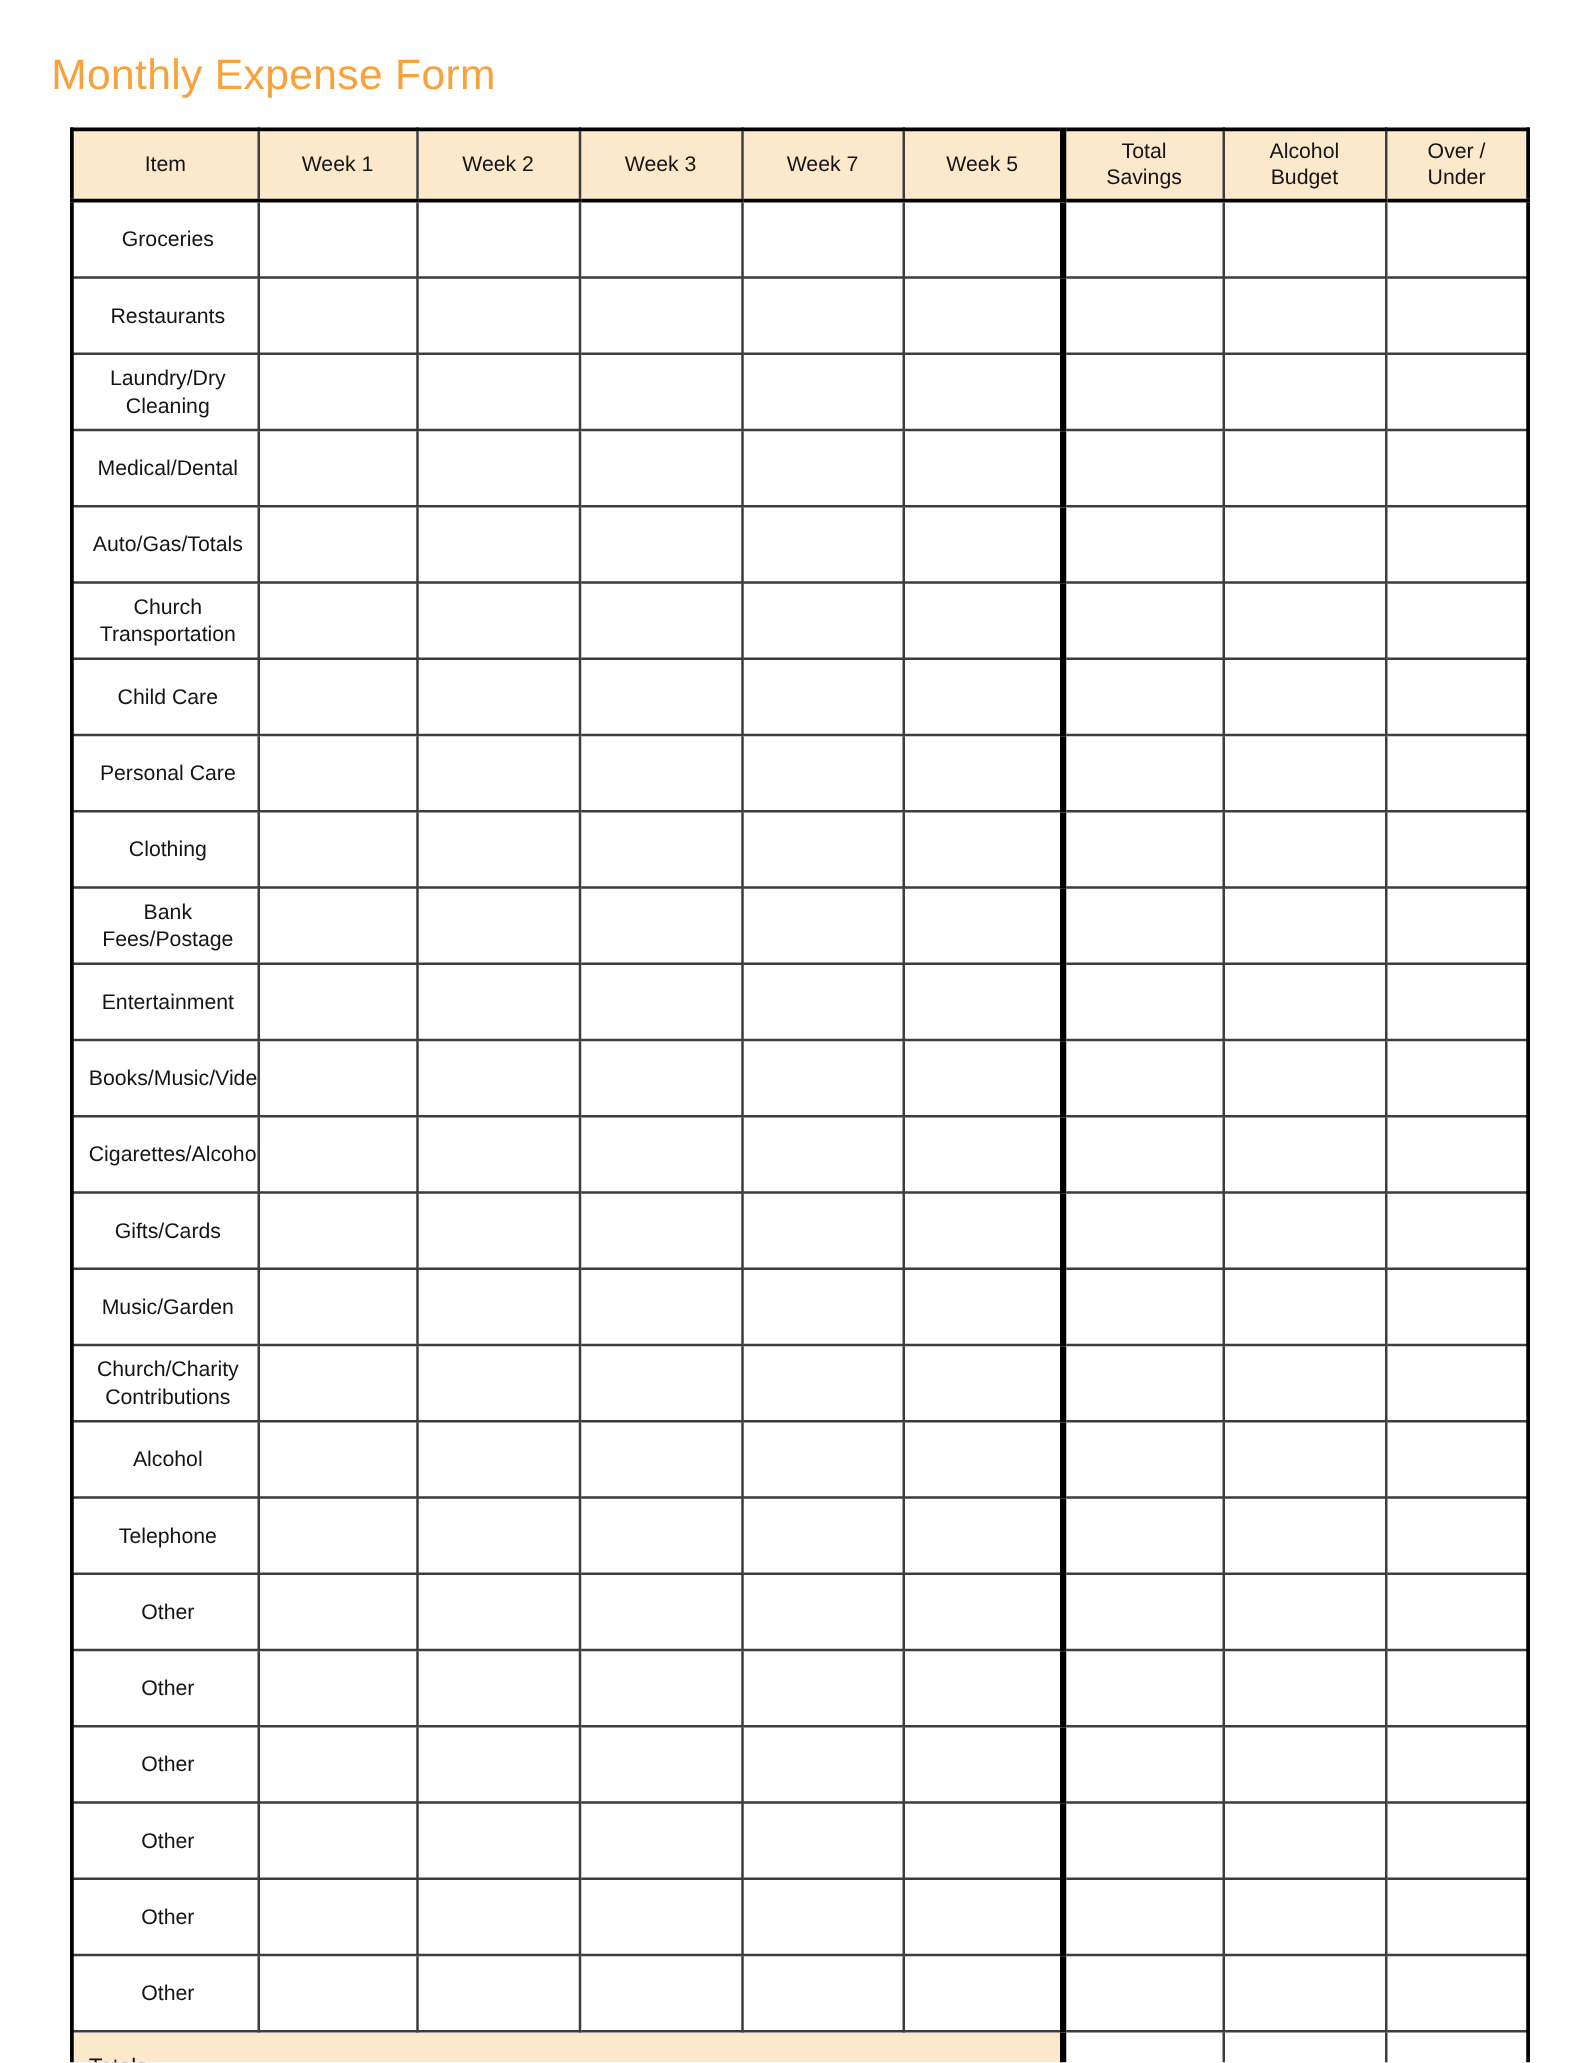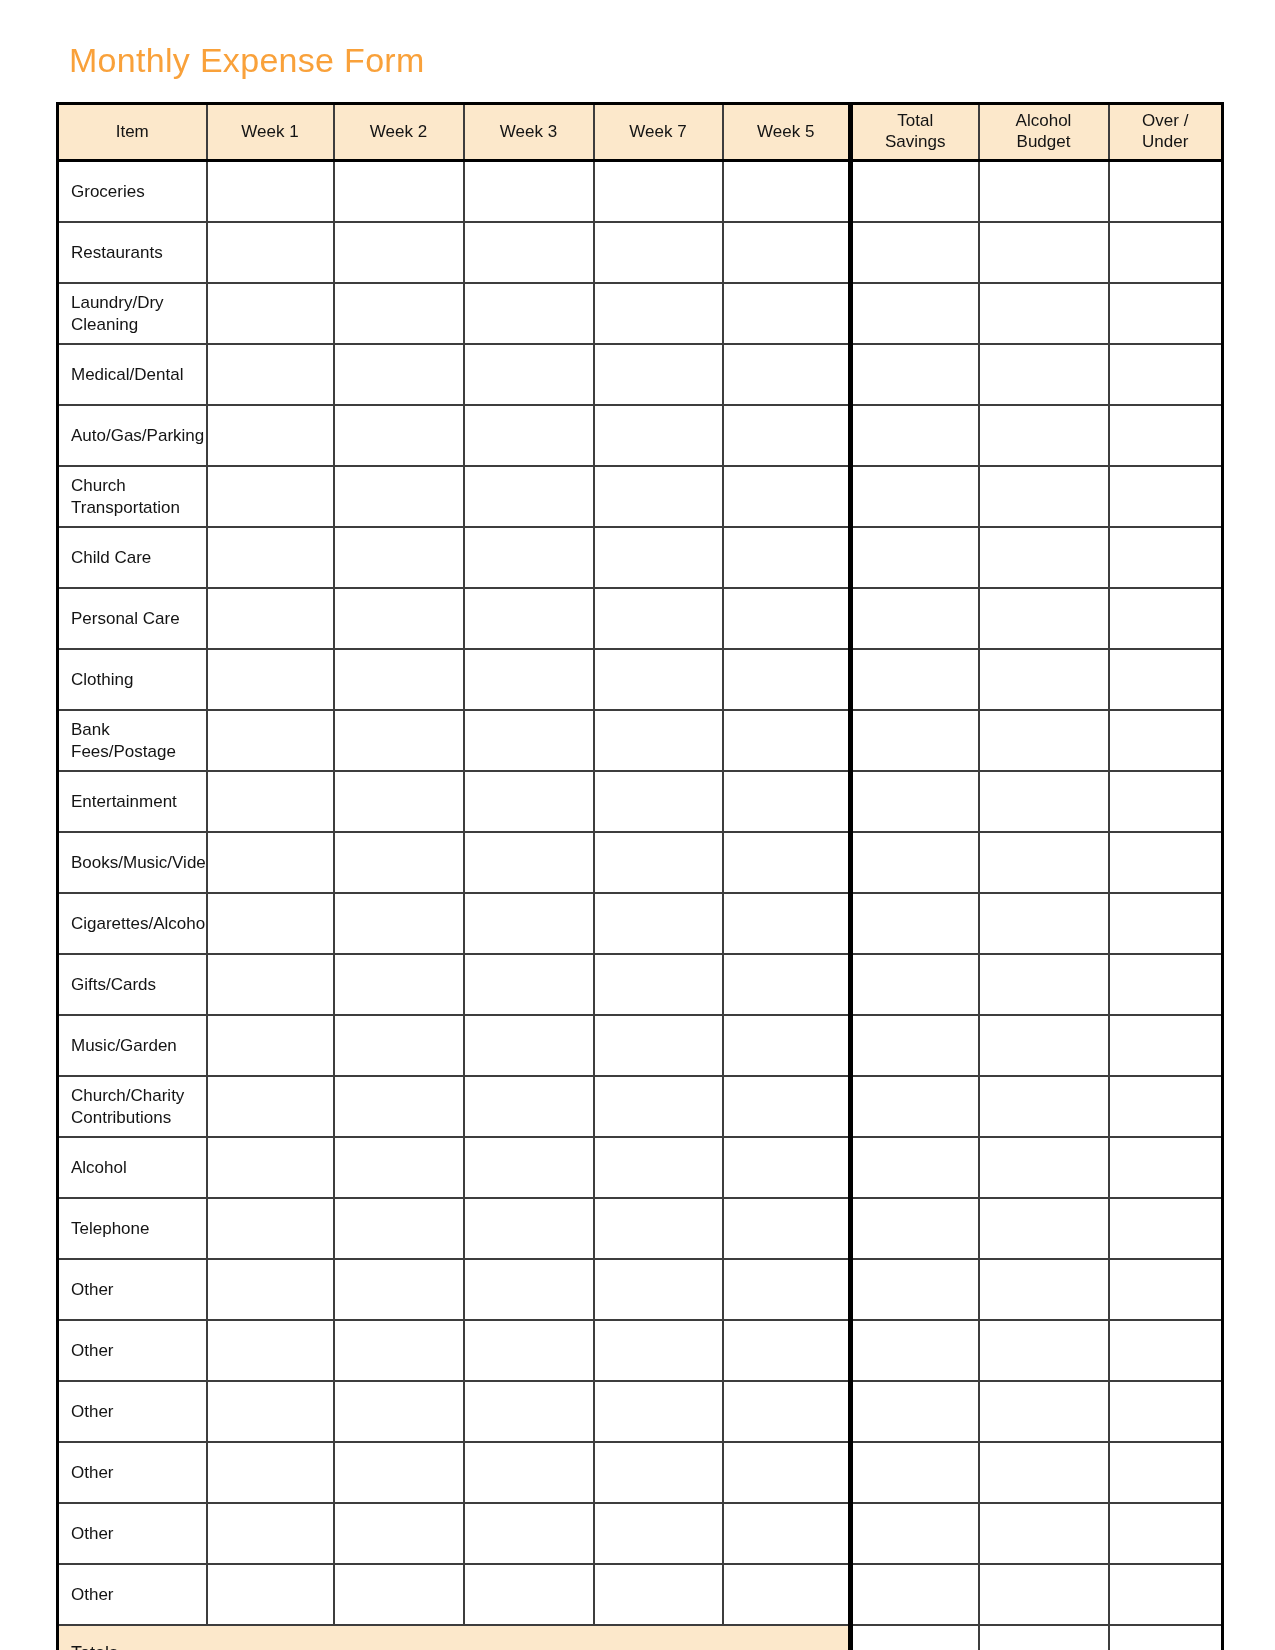--- a/index.html
+++ b/index.html
@@ -11,21 +11,21 @@
     position: relative;
     width: 1275px;
     height: 1650px;
     background: #ffffff;
     font-family: "Liberation Sans", "DejaVu Sans", sans-serif;
     color: #141414;
     overflow: hidden;
   }
   .title {
     position: absolute;
-    left: 69px;
+    left: 41px;
     top: 41px;
     margin: 0;
     font-size: 34px;
     line-height: 1.15;
     font-weight: 400;
     letter-spacing: 0.3px;
     color: var(--title-color, #F9A13A);
   }
   table.expense-table {
     position: absolute;
@@ -53,21 +53,21 @@
     border-bottom: 3px solid var(--heavy-line, #000000);
   }
   .expense-table tbody td {
     height: 55px;
     font-size: 17px;
     line-height: 1.25;
     vertical-align: middle;
     background: #ffffff;
   }
   .expense-table td.item {
-    text-align: left;
+    text-align: center;
     padding: 2px 8px 2px 12px;
   }
   .heavy-left {
     border-left: 5px solid var(--heavy-line, #000000) !important;
   }
   .expense-table tr.totals-row td {
     height: 50px;
   }
   .expense-table td.totals-label {
     background: var(--header-fill, #FCE8CB);
@@ -146,21 +146,21 @@
           <td></td>
           <td></td>
           <td></td>
           <td></td>
           <td></td>
           <td class="heavy-left"></td>
           <td></td>
           <td></td>
         </tr>
         <tr>
-          <td class="item">Auto/Gas/Parking</td>
+          <td class="item">Auto/Gas/Totals</td>
           <td></td>
           <td></td>
           <td></td>
           <td></td>
           <td></td>
           <td class="heavy-left"></td>
           <td></td>
           <td></td>
         </tr>
         <tr>

